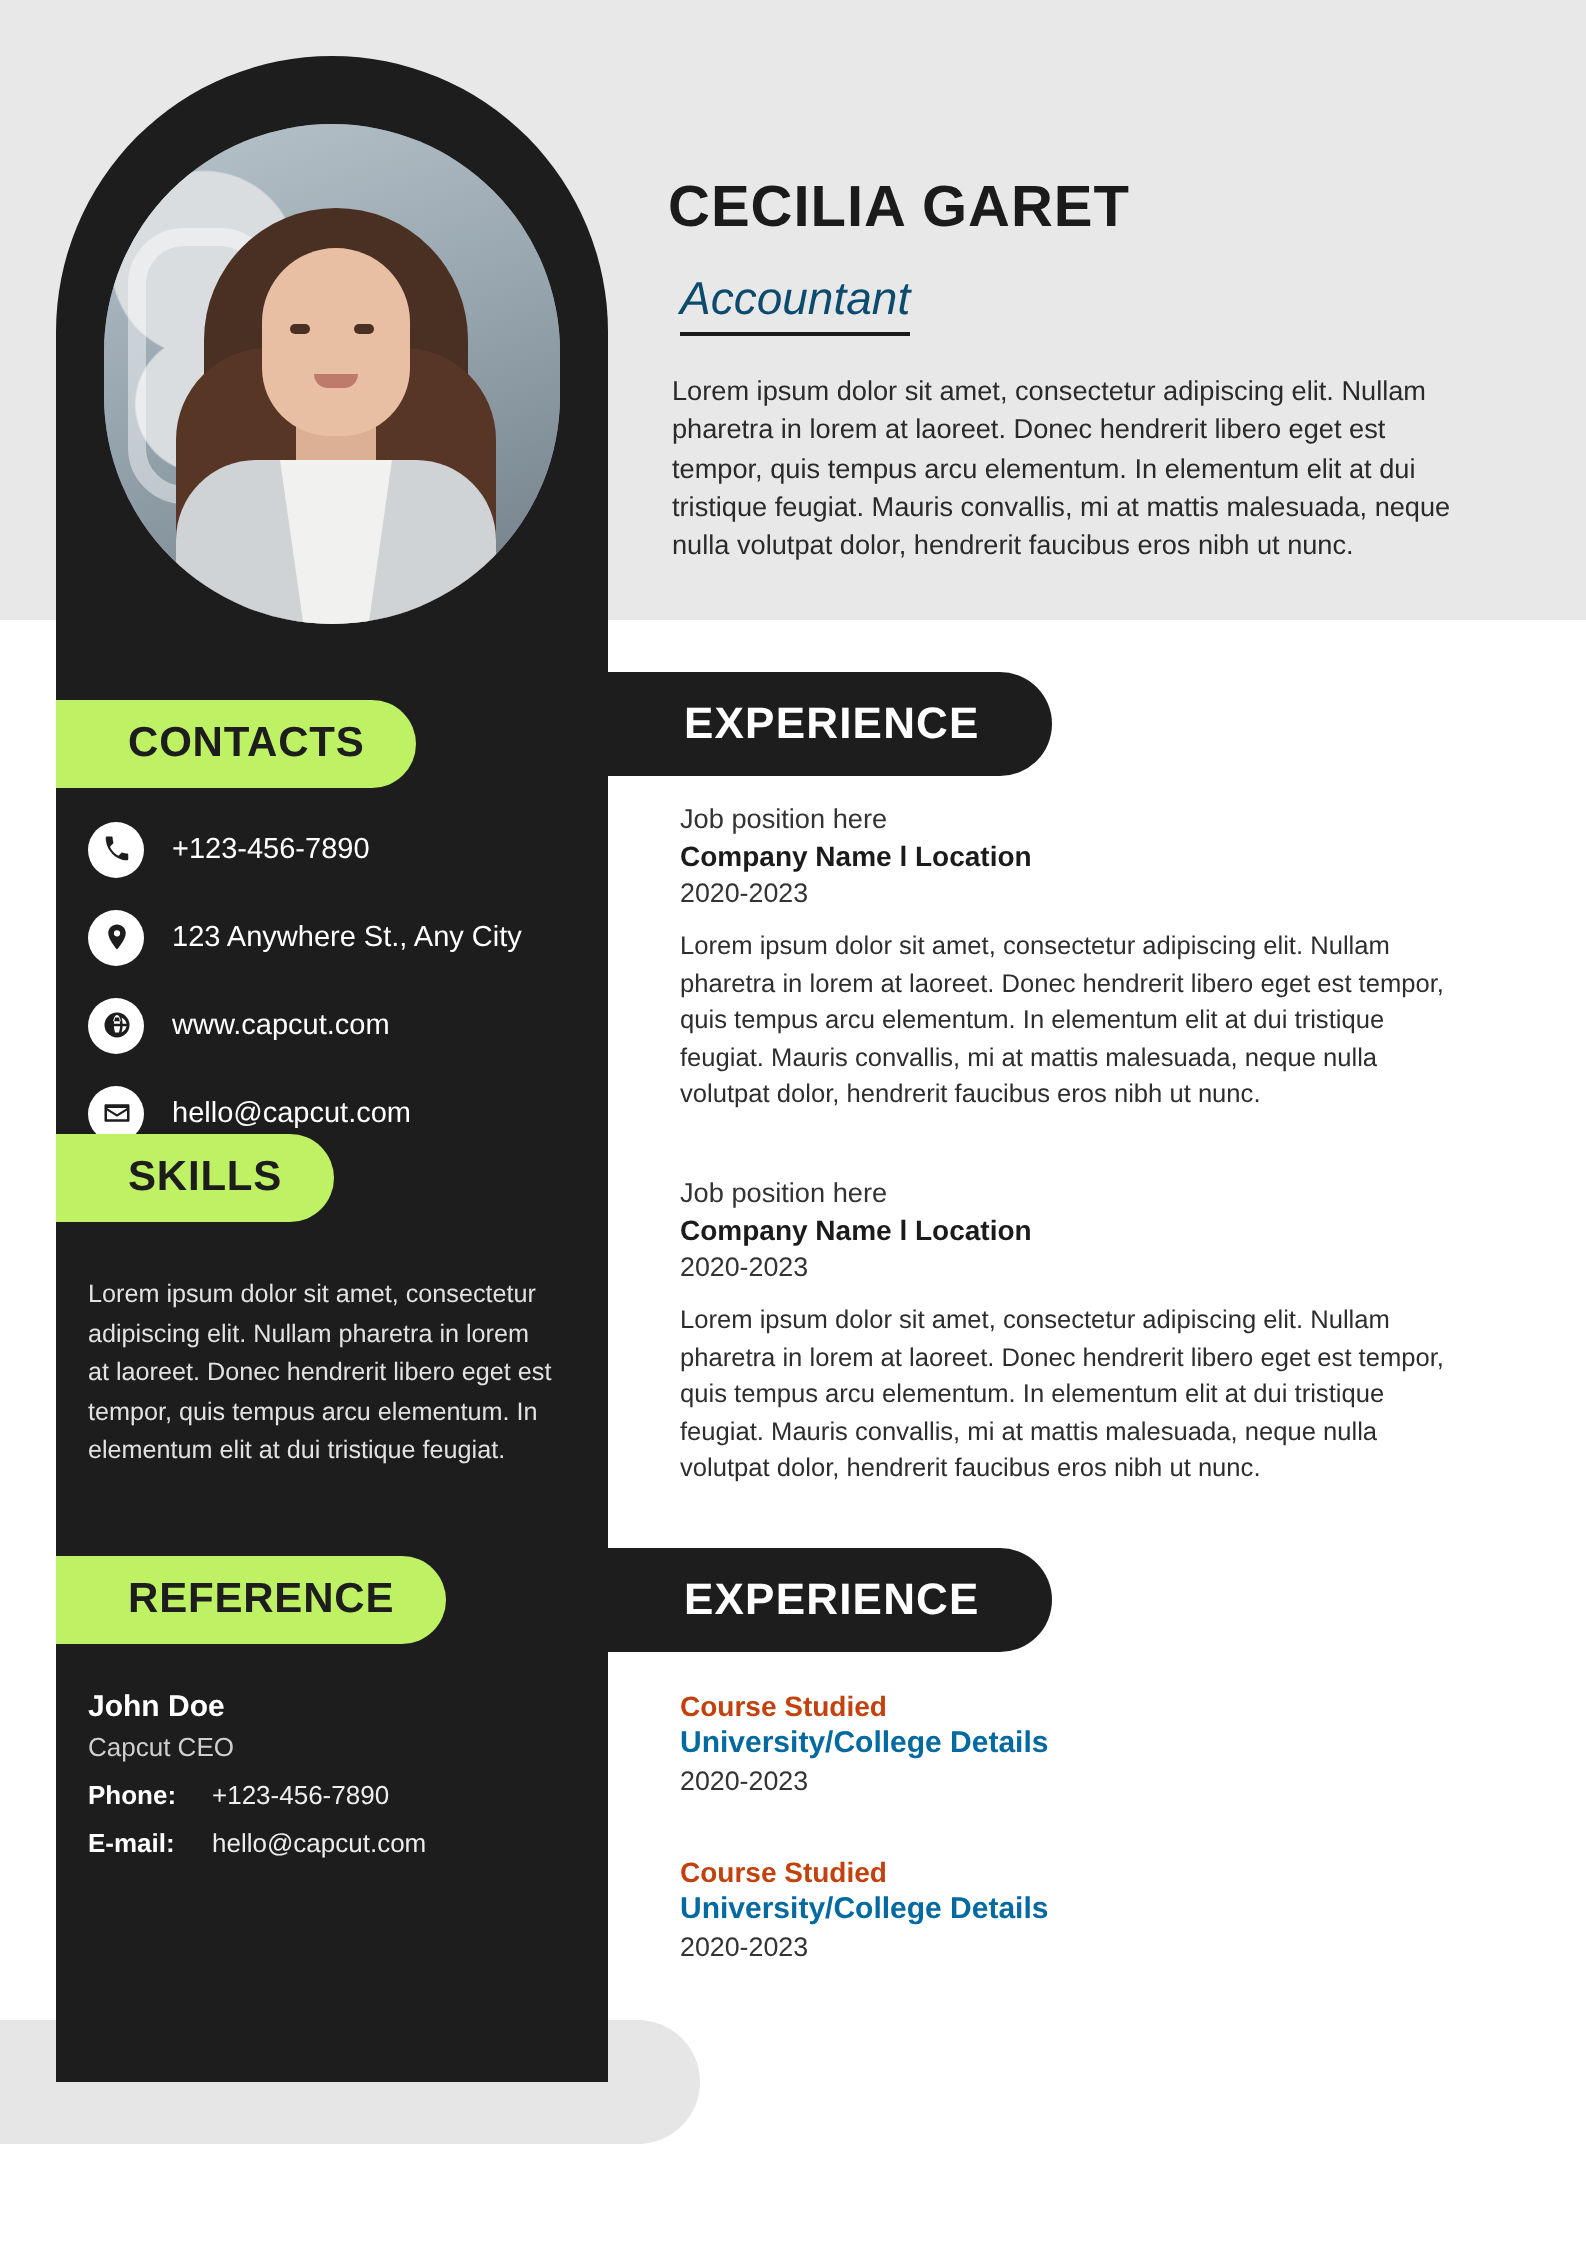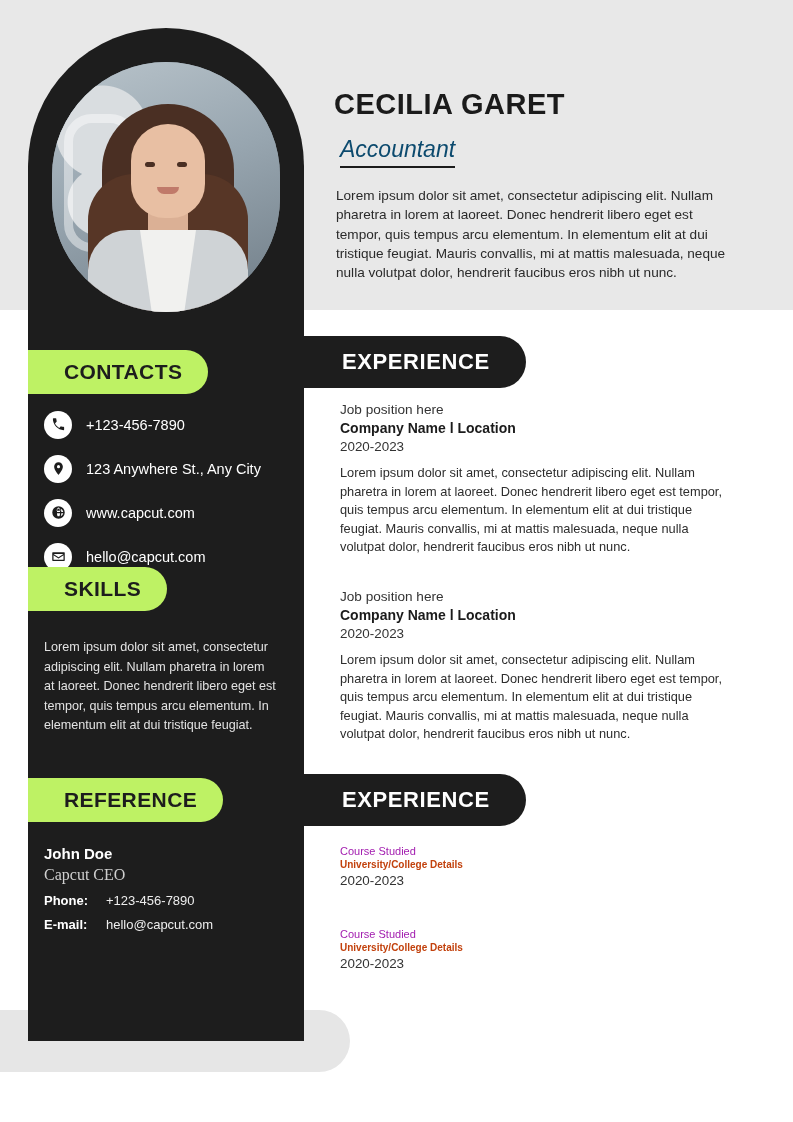--- a/index.html
+++ b/index.html
@@ -214,21 +214,21 @@
   }
 
   
   .ref-block {
     position: absolute;
     left: 44px; top: 845px;
     width: 240px;
     color: #ffffff;
   }
   .ref-name { font-size: 15px; font-weight: bold; }
-  .ref-role { font-size: 16px; color: #cfcfcf; margin-top: 4px; font-family: Liberation Serif, serif; }
+  .ref-role { font-size: 13px; color: #cfcfcf; margin-top: 4px; }
   .ref-line {
     display: flex;
     font-size: 13px;
     margin-top: 9px;
   }
   .ref-label { font-weight: bold; width: 62px; }
   .ref-val { color: #ededed; }
 
   
   .name {
@@ -274,28 +274,28 @@
     font-size: 13.4px;
     color: #333;
     margin-bottom: 10px;
   }
   .entry .desc {
     font-size: 12.8px;
     line-height: 1.45;
     color: #2d2d2d;
   }
   .edu .course {
-    font-size: 11px;
-    font-weight: normal;
-    color: #a21caf;
+    font-size: 14px;
+    font-weight: bold;
+    color: #c2410c;
   }
   .edu .uni {
-    font-size: 10px;
-    font-weight: bold;
-    color: #c2410c;
+    font-size: 15px;
+    font-weight: bold;
+    color: #0369a1;
     margin-top: 2px;
   }
   .edu .dates { margin-top: 3px; }
 </style>
 </head>
 <body>
 
 <div id="page">
 
   <div class="top-band"></div>

